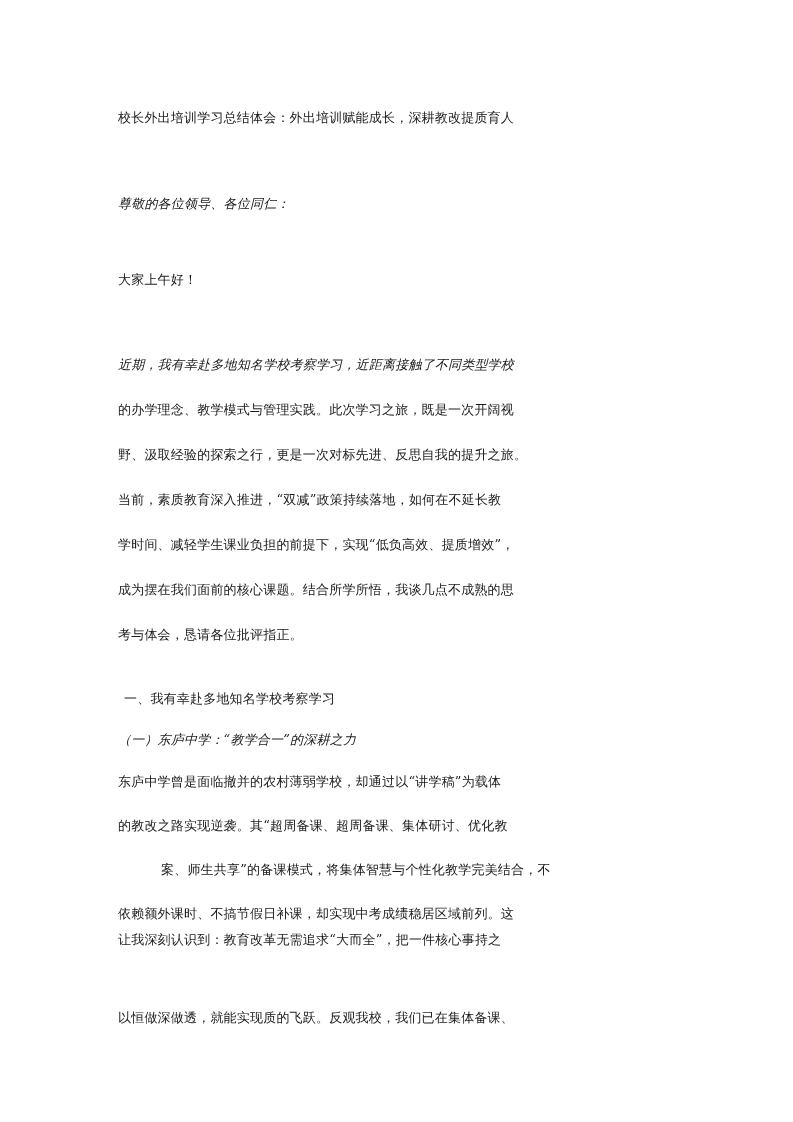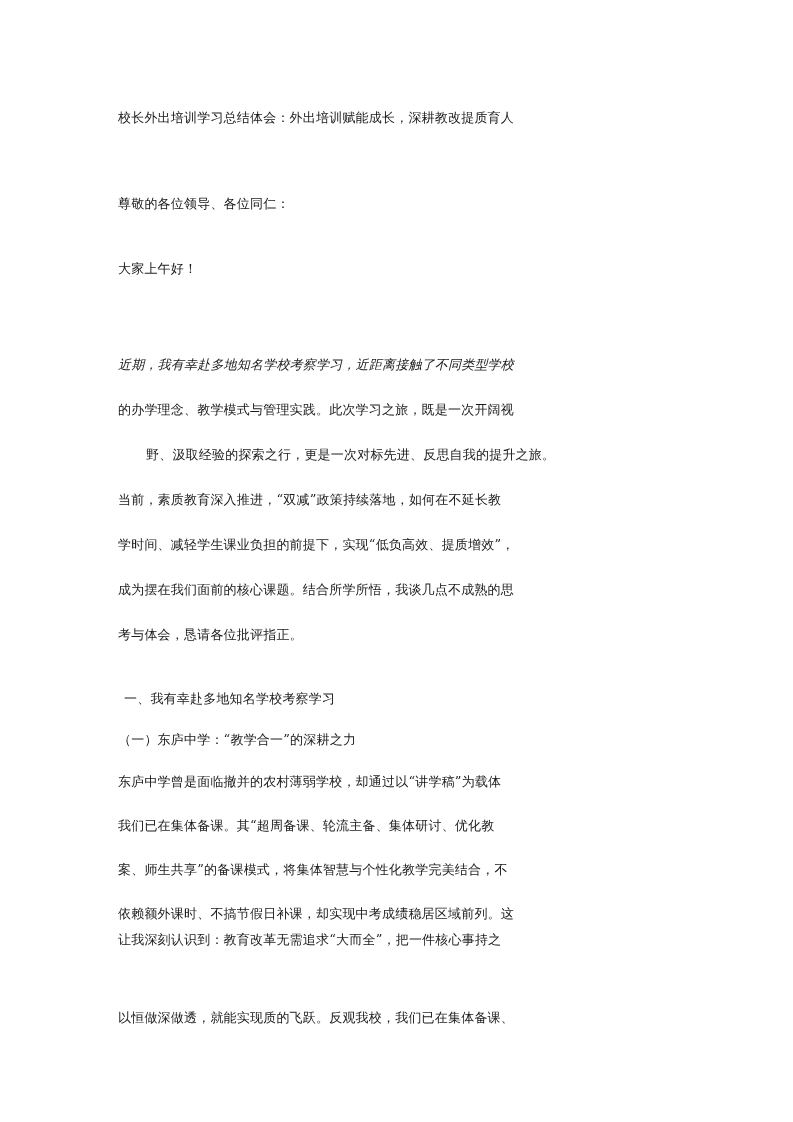--- a/index.html
+++ b/index.html
@@ -29,39 +29,39 @@
       line-height: 24px;
       letter-spacing: 0.2px;
     }
   </style>
 </head>
 <body>
 
 <div class="page">
   <div class="line" style="top:106px;">校长外出培训学习总结体会：外出培训赋能成长，深耕教改提质育人</div>
 
-  <div class="line" style="top:192px;">尊敬的各位领导、各位同仁：</div>
+  <div class="line" style="top:192px;font-style:italic;">尊敬的各位领导、各位同仁：</div>
 
-  <div class="line" style="top:257px;text-align:center;">大家上午好！</div>
+  <div class="line" style="top:268px;text-align:center;">大家上午好！</div>
 
   <div>
     <div class="line" style="top:353px;font-style:italic;">近期，我有幸赴多地知名学校考察学习，近距离接触了不同类型学校</div>
     <div class="line" style="top:398px;">的办学理念、教学模式与管理实践。此次学习之旅，既是一次开阔视</div>
-    <div class="line" style="top:443px;margin-left:28px;">野、汲取经验的探索之行，更是一次对标先进、反思自我的提升之旅。</div>
+    <div class="line" style="top:443px;">野、汲取经验的探索之行，更是一次对标先进、反思自我的提升之旅。</div>
     <div class="line" style="top:488px;">当前，素质教育深入推进，“双减”政策持续落地，如何在不延长教</div>
     <div class="line" style="top:533px;">学时间、减轻学生课业负担的前提下，实现“低负高效、提质增效”，</div>
     <div class="line" style="top:578px;">成为摆在我们面前的核心课题。结合所学所悟，我谈几点不成熟的思</div>
     <div class="line" style="top:623px;">考与体会，恳请各位批评指正。</div>
   </div>
 
   <div class="line" style="top:687px; left:6px;">一、我有幸赴多地知名学校考察学习</div>
 
-  <div class="line" style="top:728px;">（一）东庐中学：“教学合一”的深耕之力</div>
+  <div class="line" style="top:728px;font-style:italic;">（一）东庐中学：“教学合一”的深耕之力</div>
 
   <div>
     <div class="line" style="top:770px;">东庐中学曾是面临撤并的农村薄弱学校，却通过以“讲学稿”为载体</div>
-    <div class="line" style="top:814px;">我们已在集体备课。其“超周备课、轮流主备、集体研讨、优化教</div>
-    <div class="line" style="top:858px;">案、师生共享”的备课模式，将集体智慧与个性化教学完美结合，不</div>
+    <div class="line" style="top:814px;">的教改之路实现逆袭。其“超周备课、超周备课、集体研讨、优化教</div>
+    <div class="line" style="top:858px;margin-left:43px;">案、师生共享”的备课模式，将集体智慧与个性化教学完美结合，不</div>
     <div class="line" style="top:902px;">依赖额外课时、不搞节假日补课，却实现中考成绩稳居区域前列。这</div>
     <div class="line" style="top:928px;">让我深刻认识到：教育改革无需追求“大而全”，把一件核心事持之</div>
     <div class="line" style="top:1006px;text-align:right;">以恒做深做透，就能实现质的飞跃。反观我校，我们已在集体备课、</div>
   </div>
 </div>
 
 </body></html>

